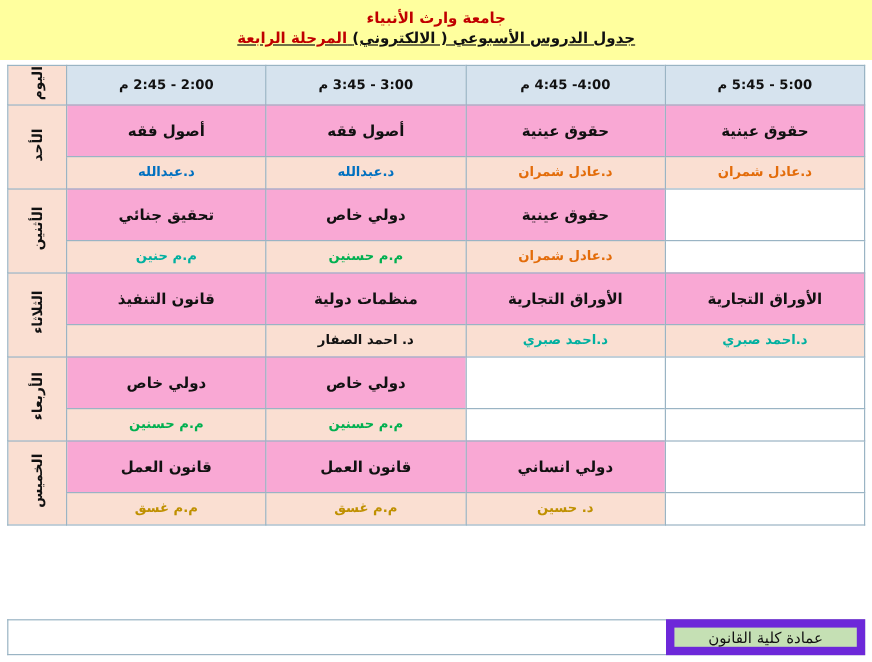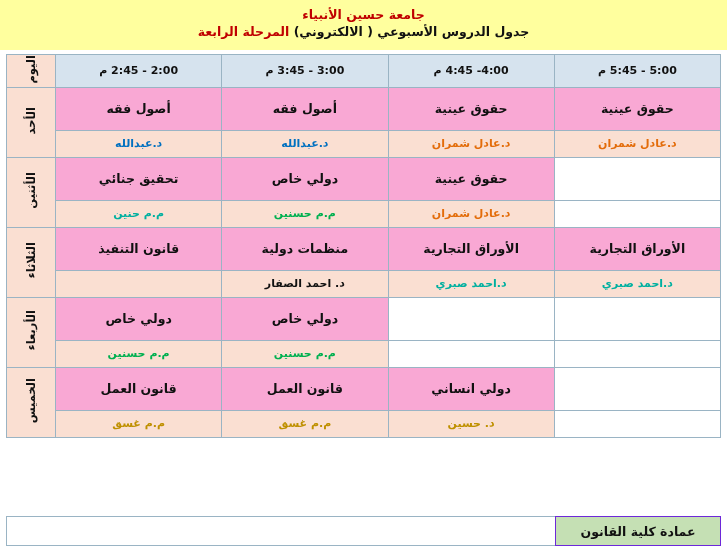--- a/index.html
+++ b/index.html
@@ -51,20 +51,21 @@
   .banner .termline .evening {
     color: #c00000;
     font-weight: bold;
   }
   .banner .subline {
     font-size: 12.5px;
     font-weight: bold;
     color: #111111;
     line-height: 18px;
     direction: rtl;
+    text-decoration: underline;
   }
   .banner .subline .stage {
     color: #c00000;
     font-weight: bold;
   }
 
   
   .tablewrap {
     padding: 4px 6px 0 6px;
     box-sizing: border-box;
@@ -131,24 +132,24 @@
     left: 6px;
     height: 30px;
   }
   .footer .deanship {
     position: absolute;
     right: 0;
     top: 0;
     width: 166px;
     height: 30px;
     background: #c5e0b4;
-    border: 1px solid #6d28d9;
-    box-sizing: border-box;
-    font-size: 12.5px;
-    font-weight: bold;
+    border: 7px solid #6d28d9;
+    box-sizing: border-box;
+    font-size: 12.5px;
+    font-weight: normal;
     color: #111111;
     display: flex;
     align-items: center;
     justify-content: center;
   }
   .footer .rest {
     position: absolute;
     right: 166px;
     left: 0;
     top: 0;
@@ -158,21 +159,21 @@
     box-sizing: border-box;
     background: #ffffff;
   }
 </style>
 </head>
 <body>
 
 <div class="page">
 
   <div class="banner">
-    <div class="uni">جامعة حسين الأنبياء</div>
+    <div class="uni">جامعة وارث الأنبياء</div>
     <div class="subline">
       <span>جدول الدروس الأسبوعي ( الالكتروني)</span>
       <span class="stage">المرحلة الرابعة</span>
     </div>
   </div>
 
   <div class="tablewrap">
     <table class="sched">
       <colgroup>
         <col style="width:163px">

